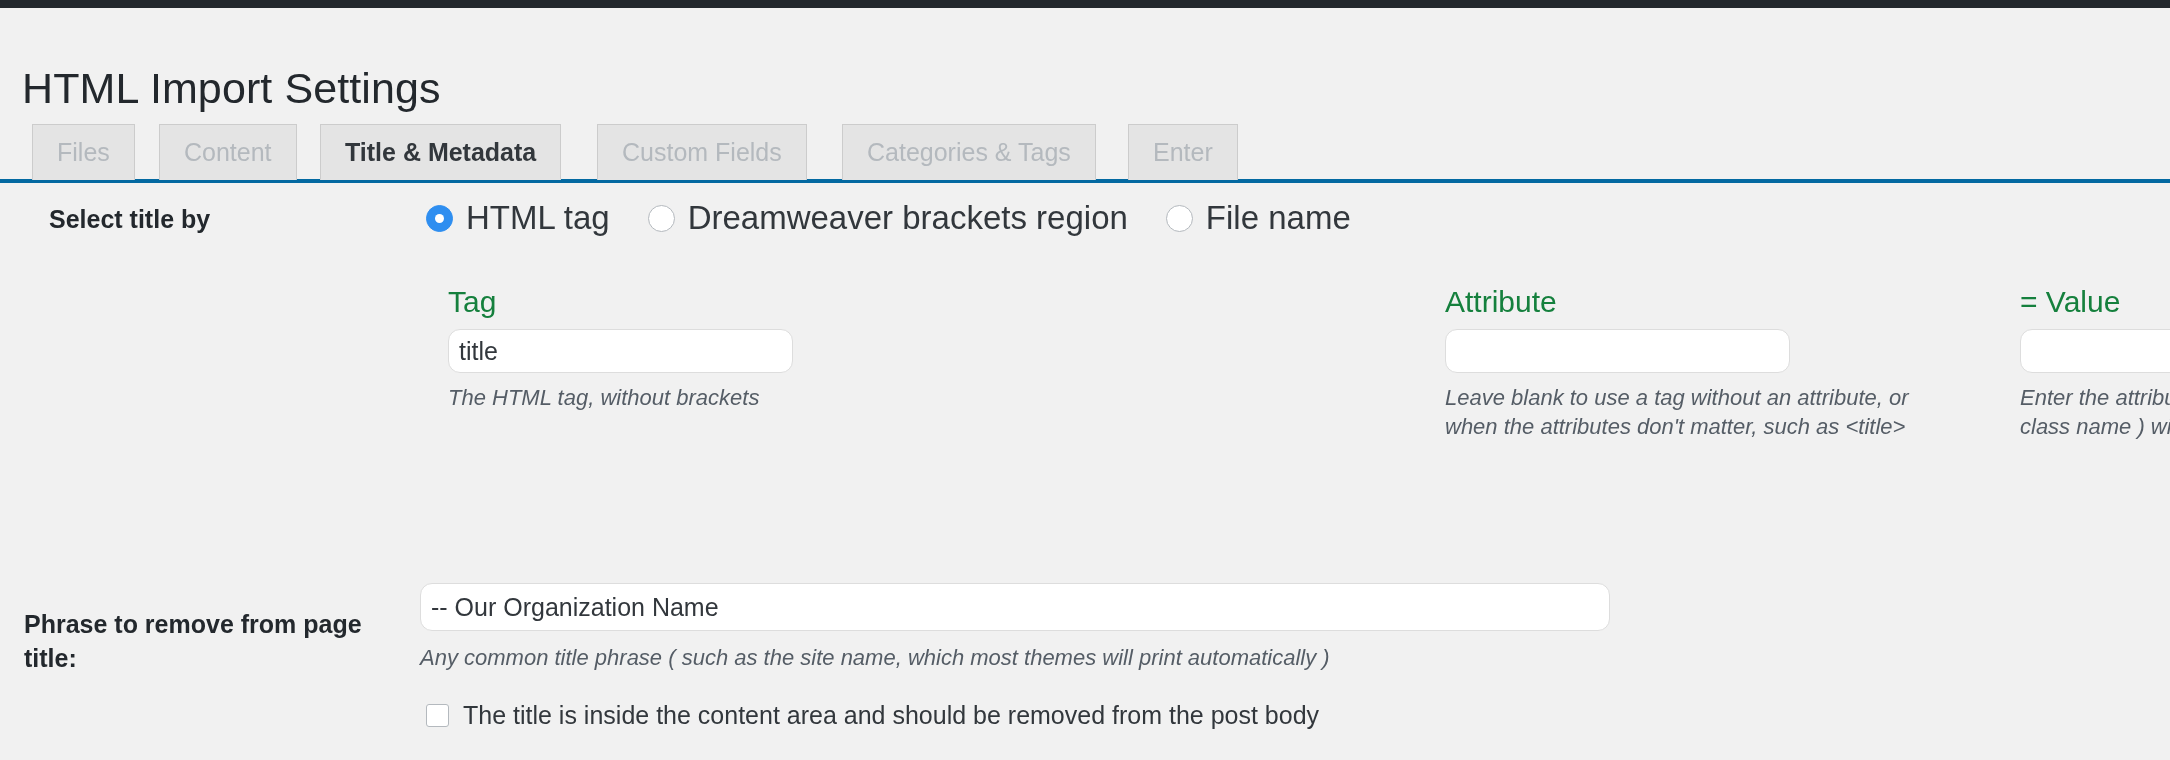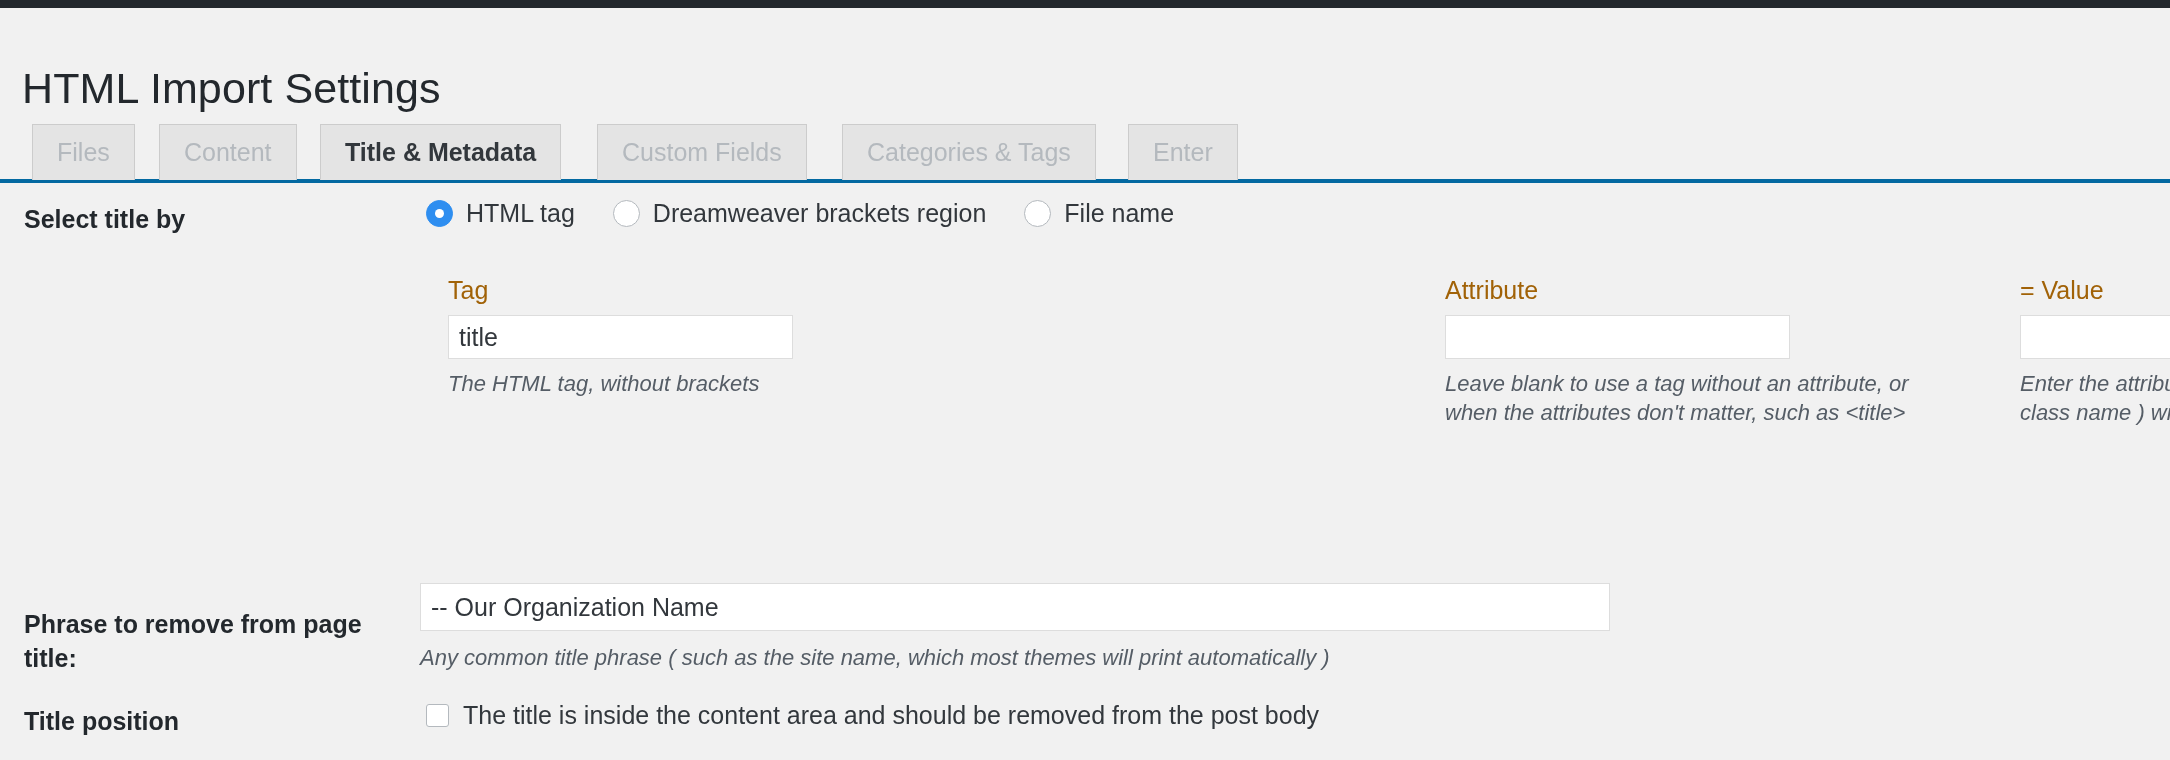--- a/index.html
+++ b/index.html
@@ -143,53 +143,53 @@
     content: "";
     position: absolute;
     width: 9px;
     height: 9px;
     border-radius: 50%;
     background: #fff;
     left: 8px;
     top: 8px;
   }
   .radio-label {
-    font-size: 25px;
+    font-size: 33px;
     color: #32373c;
     margin-left: 13px;
     font-weight: 400;
   }
 
   
   .field-cols {
     position: absolute;
     left: 0;
     top: 0;
     width: 2170px;
     height: 180px;
   }
   .field-col {
     position: absolute;
     top: 0;
   }
   .field-label {
-    font-size: 25px;
-    color: #a16207;
+    font-size: 30px;
+    color: #15803d;
     font-weight: 400;
     line-height: 1;
     margin-bottom: 12px;
     white-space: nowrap;
   }
   .text-input {
     display: block;
     height: 44px;
     box-sizing: border-box;
     background: #fff;
     border: 1px solid #ddd;
-    border-radius: 0;
+    border-radius: 12px;
     font-family: "Liberation Sans", sans-serif;
     font-size: 25px;
     color: #32373c;
     padding: 0 10px;
     outline: none;
     line-height: 42px;
   }
   .field-help {
     margin-top: 10px;
     font-size: 22px;
@@ -236,21 +236,21 @@
     <a class="nav-tab" style="left:159px;">Content</a>
     <a class="nav-tab" style="left:597px;">Custom Fields</a>
     <a class="nav-tab" style="left:842px;">Categories &amp; Tags</a>
     <a class="nav-tab" style="left:1128px;">Enter</a>
   </nav>
 
   <div class="form-table">
 
     <div class="form-row" style="top:0; height:290px;">
 
-      <div class="row-title" style="top:20px;">Select title by</div>
+      <div class="row-title" style="top:20px;margin-left:25px;">Select title by</div>
 
       <div class="row-field" style="top:16px;">
 
         <div class="radio-group">
           <label class="radio-option">
             <span class="radio-dot checked"></span>
             <span class="radio-label">HTML tag</span>
           </label>
           <label class="radio-option">
             <span class="radio-dot"></span>
@@ -288,21 +288,20 @@
 
     <div class="form-row" style="top:370px; height:130px;">
       <div class="row-title" style="top:55px; width:380px;">Phrase to remove from page title:</div>
       <div class="row-field" style="top:30px; left:420px;">
         <input class="text-input" type="text" style="width: 1190px; height: 48px; line-height: 46px;" value="-- Our Organization Name">
         <div class="field-help" style="width:1400px; margin-top:12px;">Any common title phrase ( such as the site name, which most themes will print automatically )</div>
       </div>
     </div>
 
     <div class="form-row" style="top:510px; height:90px;">
-      <div class="row-title" style="top:12px;">Title position</div>
       <div class="row-field" style="top:8px; left:426px;">
         <label class="checkbox-option">
           <span class="checkbox-box"></span>
           <span class="checkbox-label">The title is inside the content area and should be removed from the post body</span>
         </label>
       </div>
     </div>
 
   </div>
 </div>

